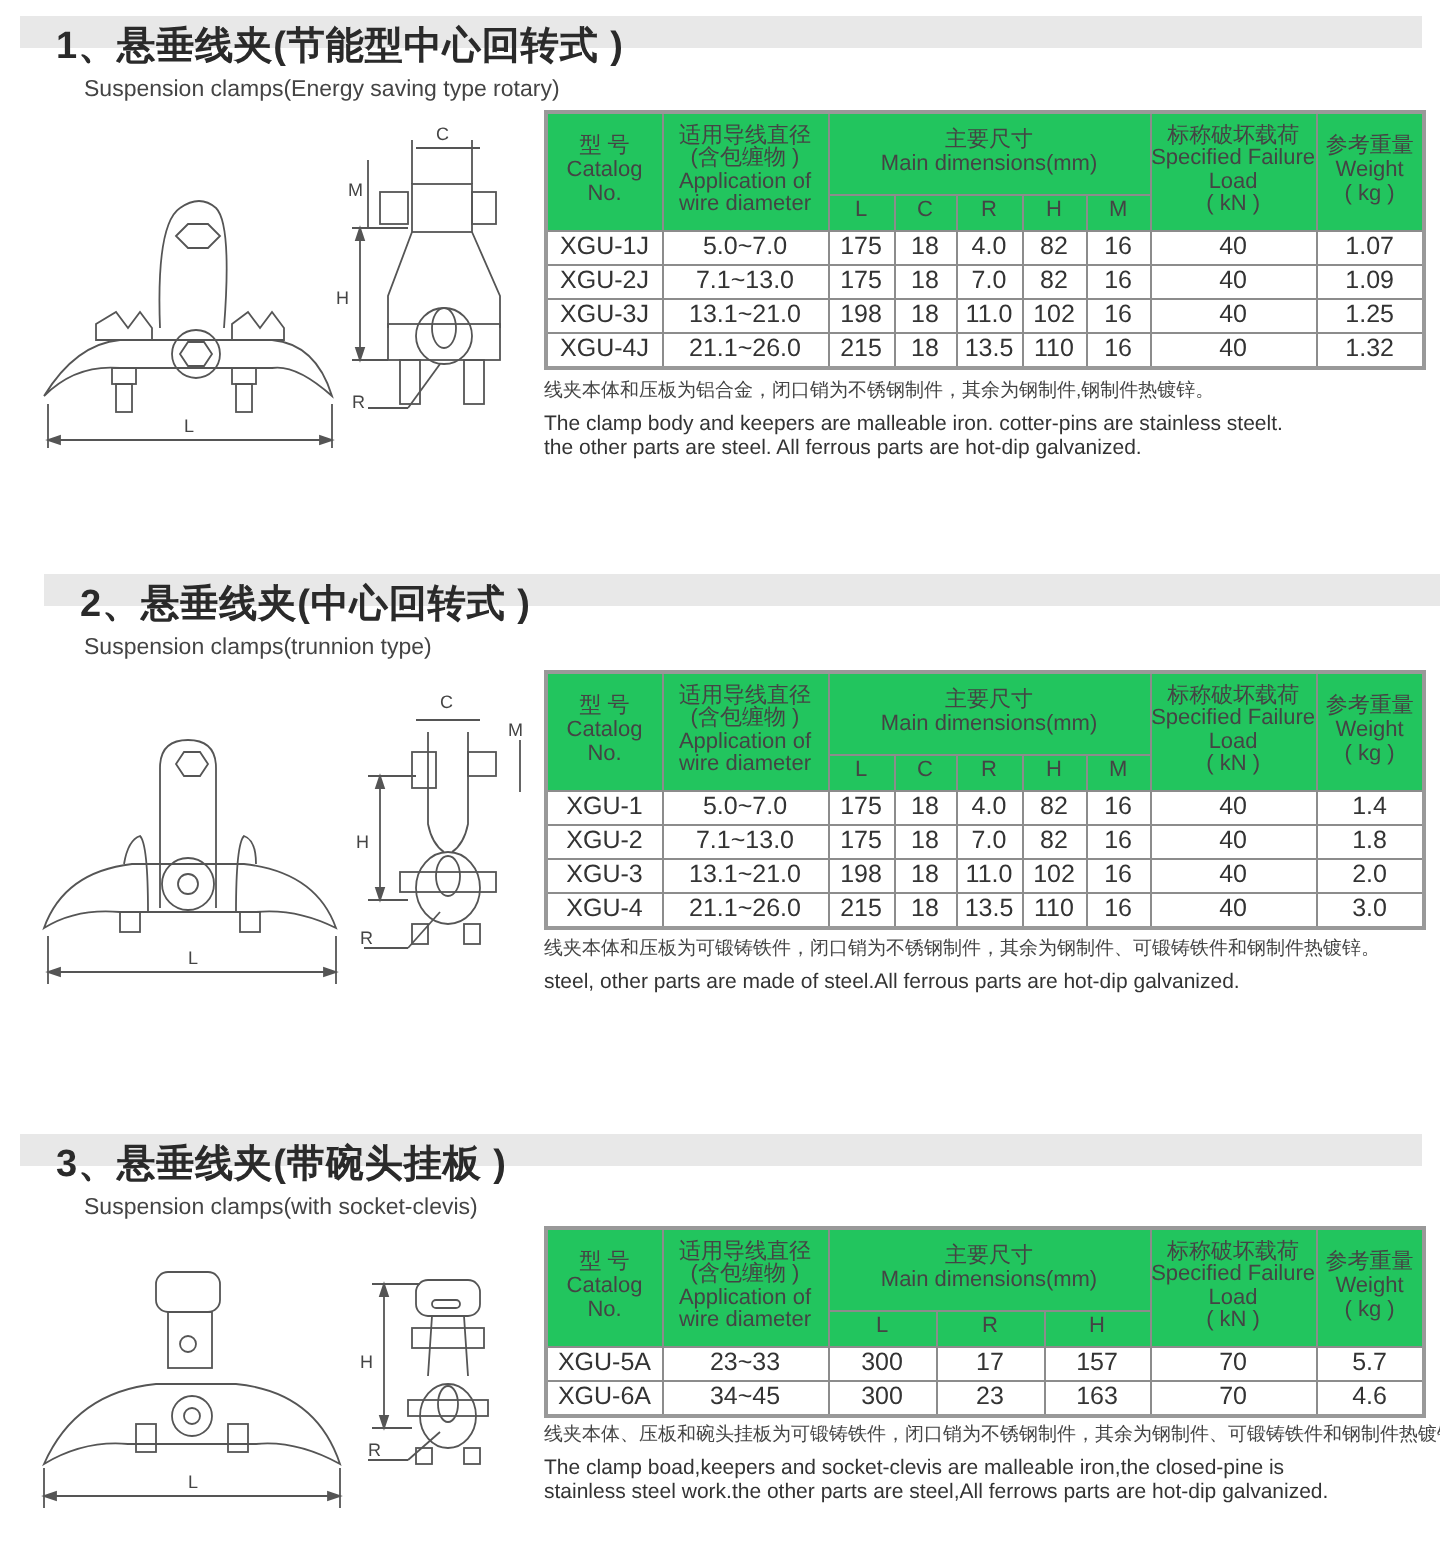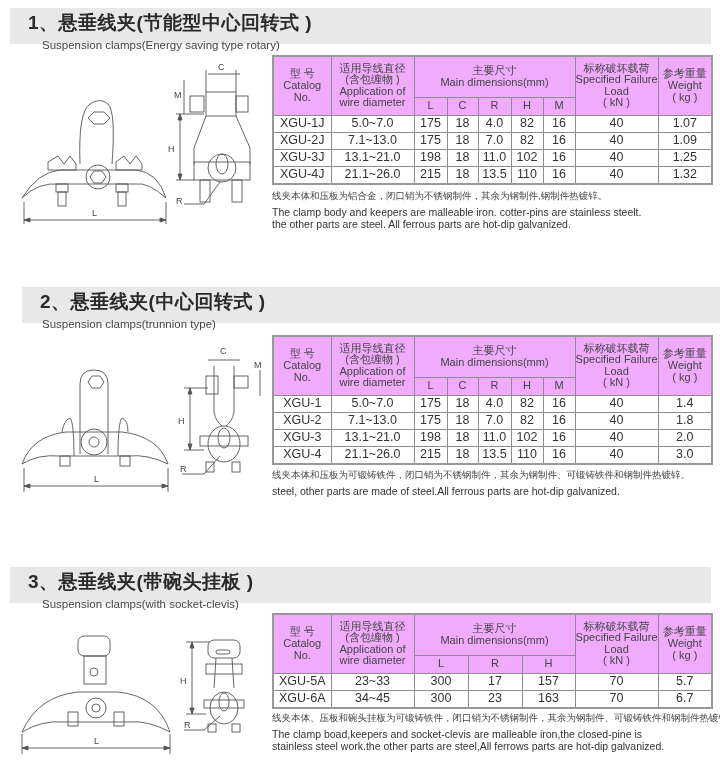--- a/index.html
+++ b/index.html
@@ -1,26 +1,26 @@
 <!DOCTYPE html>
 <html><head>
 <meta charset="utf-8">
 <style>
   html, body { margin:0; padding:0; background:#ffffff; }
   body { width:720px; height:779px; position:relative; overflow:hidden;
          font-family:"Liberation Sans","DejaVu Sans",sans-serif; color:#333; }
   .section { position:absolute; left:0; width:720px; }
-  .band { position:absolute; left:10px; width:701px; height:36px; background:#e8e8e8; }
+  .band { position:absolute; left:10px; width:701px; height:16px; background:#e8e8e8; }
   .band-title { position:absolute; left:18px; top:2px; font-size:19px; font-weight:bold; color:#2a2a2a; white-space:nowrap; letter-spacing:0.5px; }
   .subtitle { position:absolute; left:42px; font-size:11.5px; color:#444; white-space:nowrap; }
   .drawing { position:absolute; left:8px; }
   table.spec { position:absolute; left:272px; border-collapse:collapse; table-layout:fixed;
                font-size:12px; color:#333; border:2px solid #999; }
   table.spec th, table.spec td { border:1px solid #8c8c8c; text-align:center; padding:0; line-height:1.05; }
-  table.spec th { background:#f0abfc; font-weight:normal; font-size:11px; color:#444; }
+  table.spec th { background:#22c55e; font-weight:normal; font-size:11px; color:#444; }
   table.spec td { height:16px; font-size:12.5px; }
   .note { position:absolute; left:272px; font-size:10.5px; color:#333; white-space:nowrap; line-height:12px; }
   .note .cn { font-size:9.5px; color:#444; margin-bottom:4px; }
 </style>
 </head>
 <body>
 
 <div class="section" style="top:0;">
   <div class="band" style="top:8px;">
     <div class="band-title">1、悬垂线夹(节能型中心回转式 )</div>
@@ -364,21 +364,21 @@
       <td>70</td>
       <td>5.7</td>
     </tr>
     <tr>
       <td>XGU-6A</td>
       <td>34~45</td>
       <td>300</td>
       <td>23</td>
       <td>163</td>
       <td>70</td>
-      <td>6.7</td>
+      <td>4.6</td>
     </tr>
   </tbody>
     </table>
 
   <div class="note" style="top:712px;">
     <div class="cn">线夹本体、压板和碗头挂板为可锻铸铁件，闭口销为不锈钢制件，其余为钢制件、可锻铸铁件和钢制件热镀锌。</div>
     <div>The clamp boad,keepers and socket-clevis are malleable iron,the closed-pine is</div>
     <div>stainless steel work.the other parts are steel,All ferrows parts are hot-dip galvanized.</div>
   </div>
 </div>

